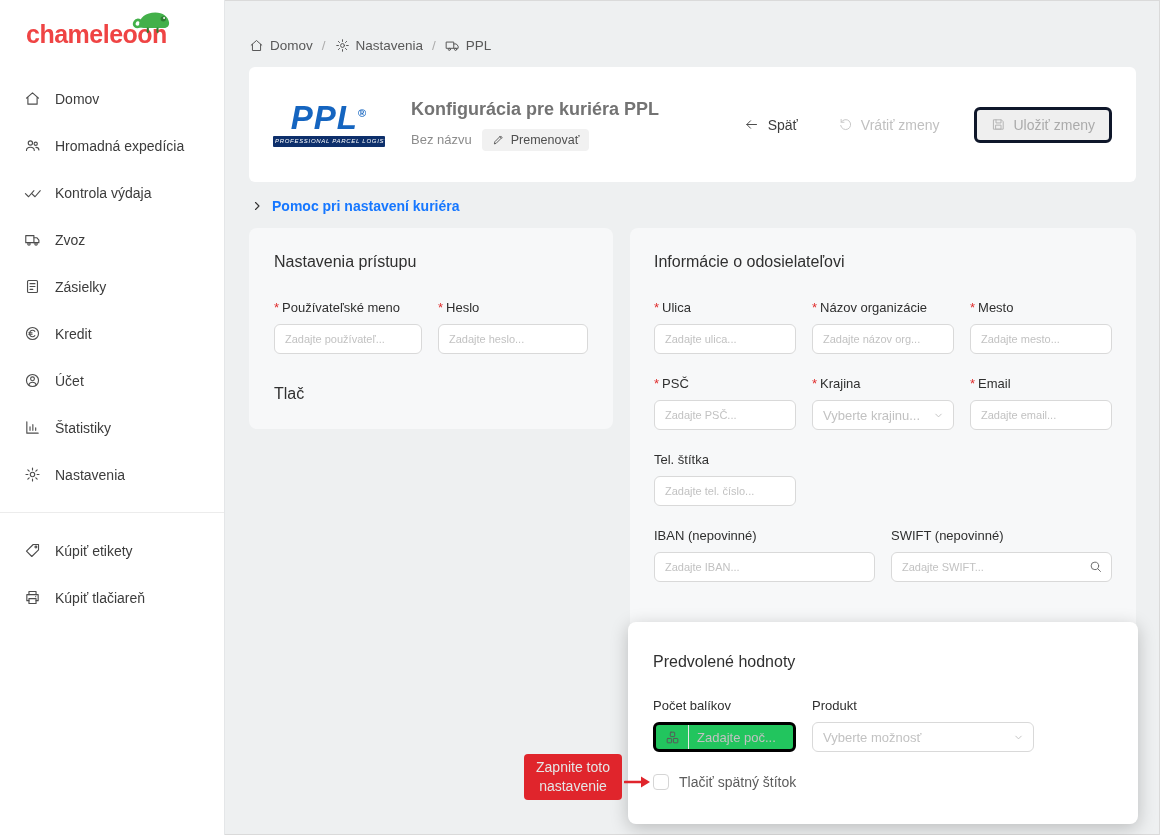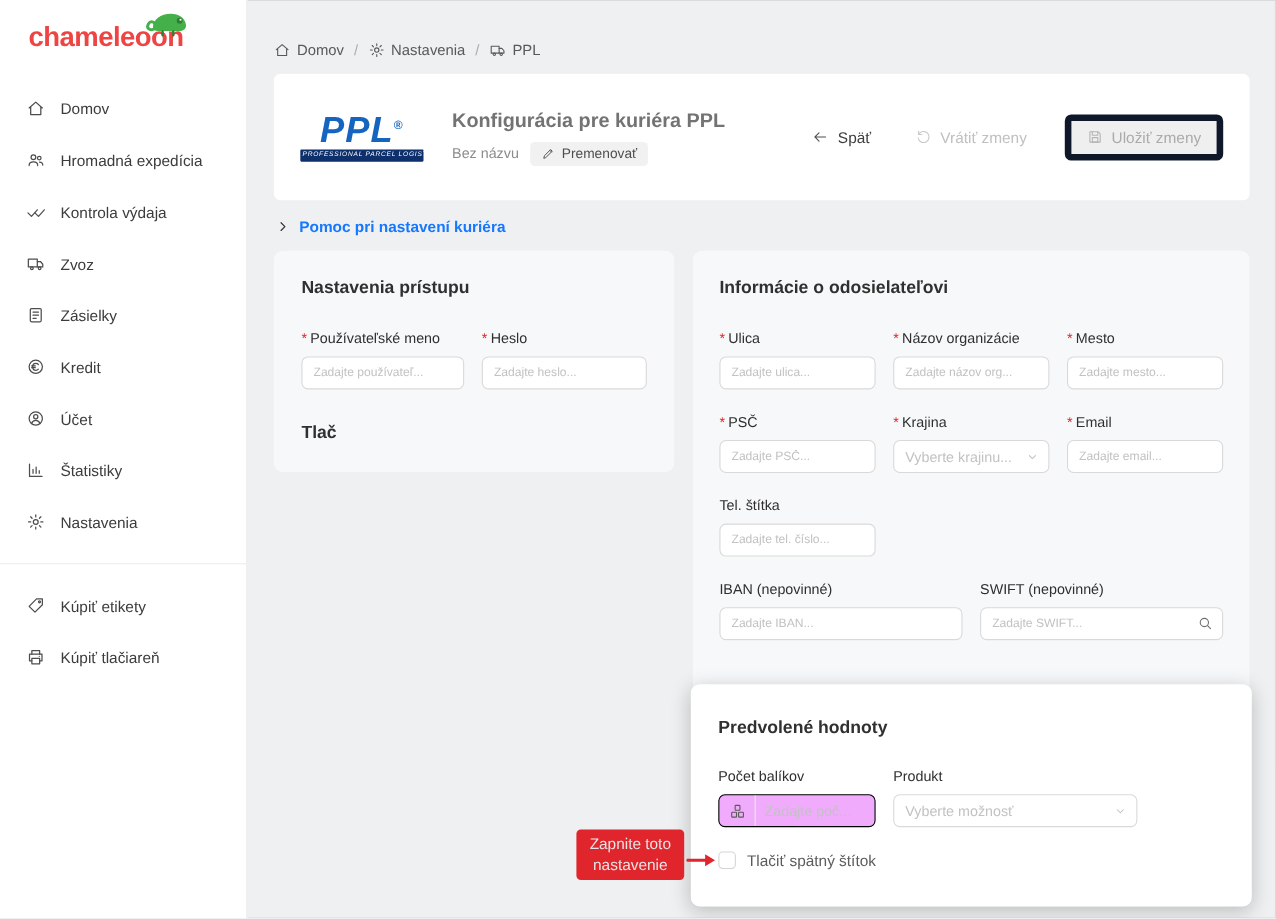--- a/index.html
+++ b/index.html
@@ -31,30 +31,30 @@
   .ppl-brand sup { font-size:11px; font-style:normal; }
   .ppl-bar { margin-top:2px; background:#0d2f6b; color:#fff; font-size:6px; font-style:italic; letter-spacing:0.7px; padding:2.5px 2px; white-space:nowrap; border-radius:1px; }
   .header-title { font-size:18px; font-weight:700; color:#737373; }
   .header-sub { margin-top:9px; display:flex; align-items:center; gap:10px; font-size:13px; color:#8c8c8c; }
   .rename-btn { display:flex; align-items:center; gap:6px; background:#f1f1f1; border:none; border-radius:4px; padding:4px 10px; color:#4f4f4f; font-size:12.5px; cursor:pointer; font-family:inherit; }
   .rename-btn .ic { width:13px; height:13px; }
   .header-actions { margin-left:auto; display:flex; align-items:center; gap:28px; }
   .back-btn { display:flex; align-items:center; gap:9px; font-size:14px; color:#3d3d3d; background:none; border:none; cursor:pointer; font-family:inherit; }
   .revert-btn { display:flex; align-items:center; gap:8px; font-size:14px; color:#c0c0c0; background:none; border:none; cursor:not-allowed; font-family:inherit; }
   .revert-btn .ic { stroke:#c8c8c8; width:15px; height:15px; }
-  .save-btn { display:flex; align-items:center; gap:8px; font-size:14px; color:#ababab; background:#efefef; border:6px solid #0f172a; border-radius:6px; padding:7px 14px; cursor:not-allowed; font-family:inherit; }
+  .save-btn { display:flex; align-items:center; gap:8px; font-size:14px; color:#ababab; background:#efefef; border:3px solid #0f172a; border-radius:6px; padding:7px 14px; cursor:not-allowed; font-family:inherit; }
   .save-btn .ic { stroke:#b5b5b5; width:15px; height:15px; }
 
   .help-row { margin:16px 2px 14px; display:flex; align-items:center; gap:9px; cursor:pointer; }
   .help-row .ic { width:12px; height:12px; stroke:#333; stroke-width:2.2; }
   .help-link { color:#1677ff; font-size:14px; font-weight:700; }
 
   .cards { display:flex; gap:17px; align-items:flex-start; }
   .card { background:#f7f8f9; border-radius:8px; }
-  .card-title { font-size:16px; font-weight:700; color:#303030; line-height:20px; }
+  .card-title { font-size:16px; font-weight:400; color:#303030; line-height:20px; }
 
   
   .card-access { width:364px; min-width:364px; padding:24px 25px 25px; }
   .fields-2 { margin-top:28px; display:grid; grid-template-columns:148px 150px; column-gap:16px; }
   .flabel { font-size:13px; color:#2f2f2f; height:16px; margin-bottom:8px; white-space:nowrap; }
   .star { color:#e02c2c; margin-right:3px; }
   .inp { height:30px; width:100%; border:1px solid #d9d9d9; border-radius:6px; background:#fff; padding:0 10px; font-size:11px; color:#333; font-family:inherit; outline:none; }
   .inp::placeholder { color:#c2c2c2; }
   .print-title { margin-top:30px; }
   .print-row { margin-top:24px; display:flex; align-items:center; justify-content:space-between; }
@@ -70,21 +70,21 @@
   .grid2 { margin-top:22px; display:grid; grid-template-columns:1fr 1fr; column-gap:16px; }
   .select { height:30px; border:1px solid #d9d9d9; border-radius:6px; background:#fff; display:flex; align-items:center; justify-content:space-between; padding:0 9px 0 10px; font-size:13px; color:#c2c2c2; cursor:pointer; }
   .chev { width:11px; height:11px; stroke:#bfbfbf; fill:none; stroke-width:2; stroke-linecap:round; stroke-linejoin:round; flex:none; }
   .inp-suffix { position:relative; }
   .inp-suffix .inp { padding-right:30px; }
   .suffix-ic { position:absolute; right:9px; top:7px; width:15px; height:15px; stroke:#6f6f6f; }
 
   
   .spotlight { position:relative; margin:40px -26px 0; background:#fff; border-radius:8px; box-shadow:0 4px 18px rgba(0,0,0,0.22); padding:30px 25px 34px; }
   .grid-def { margin-top:26px; display:grid; grid-template-columns:143px 222px; column-gap:16px; }
-  .inp-group { display:flex; height:30px; border:1px solid #000000; border-radius:6px; background:#f0abfc; overflow:hidden; }
+  .inp-group { display:flex; height:30px; border:3px solid #000000; border-radius:6px; background:#22c55e; overflow:hidden; }
   .addon { width:33px; display:flex; align-items:center; justify-content:center; border-right:1px solid #e8e8e8; flex:none; }
   .addon .ic { width:15px; height:15px; stroke:#595959; }
   .inp-bare { border:none; flex:1; min-width:0; padding:0 8px; font-size:13px; color:#333; font-family:inherit; outline:none; background:transparent; }
   .inp-bare::placeholder { color:#c2c2c2; }
   .check-row { margin-top:22px; display:flex; align-items:center; gap:10px; }
   .checkbox { width:16px; height:16px; border:1px solid #d5d5d5; border-radius:4px; background:#fff; cursor:pointer; flex:none; }
   .check-label { font-size:14px; color:#5c5c5c; }
 
   .coach-tip { position:absolute; right:calc(100% + 6px); top:132px; width:98px; background:#e0252c; color:#e5e5e5; font-size:14px; line-height:19px; text-align:center; padding:4px 8px; border-radius:4px; }
   .coach-arrow { position:absolute; left:-4px; top:152px; }

